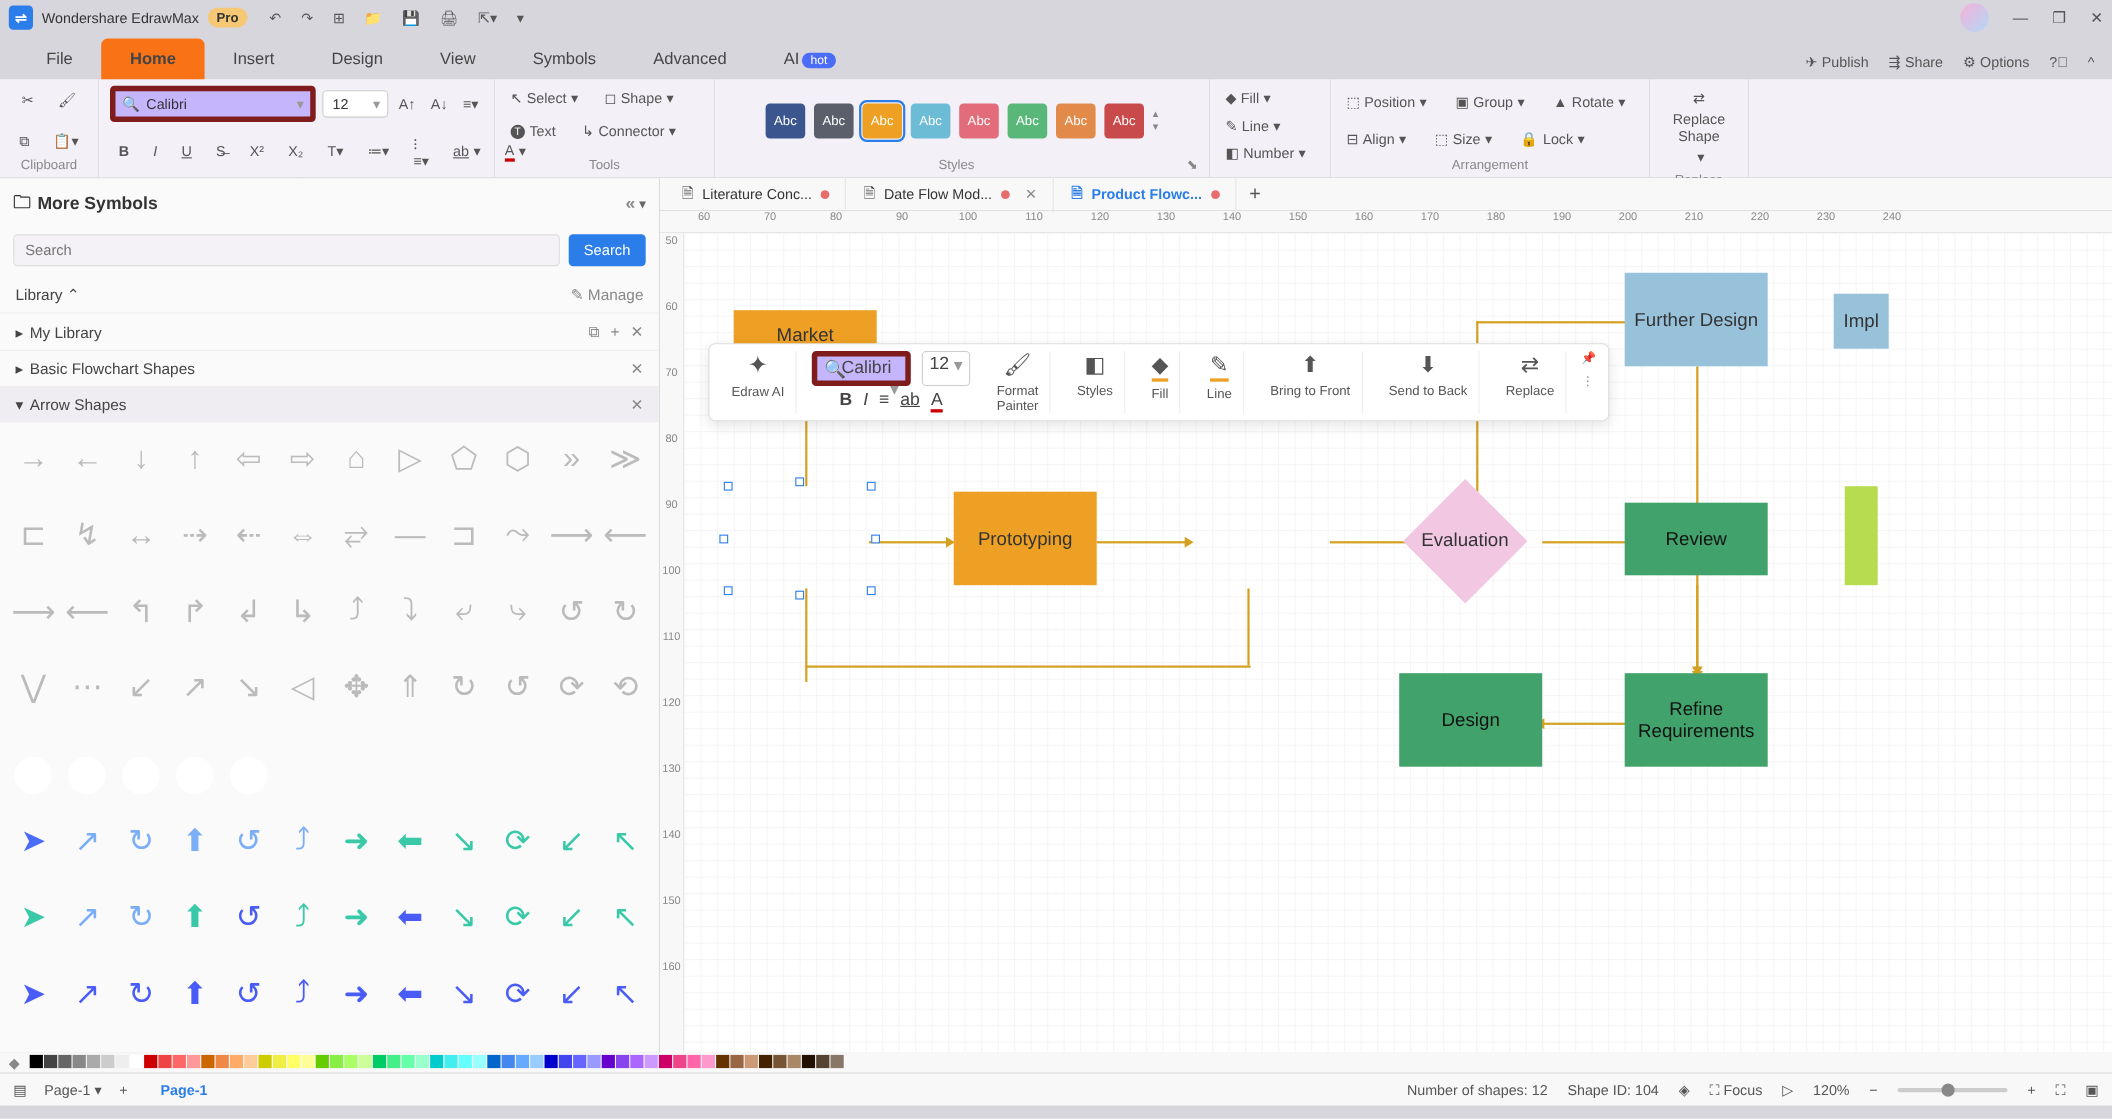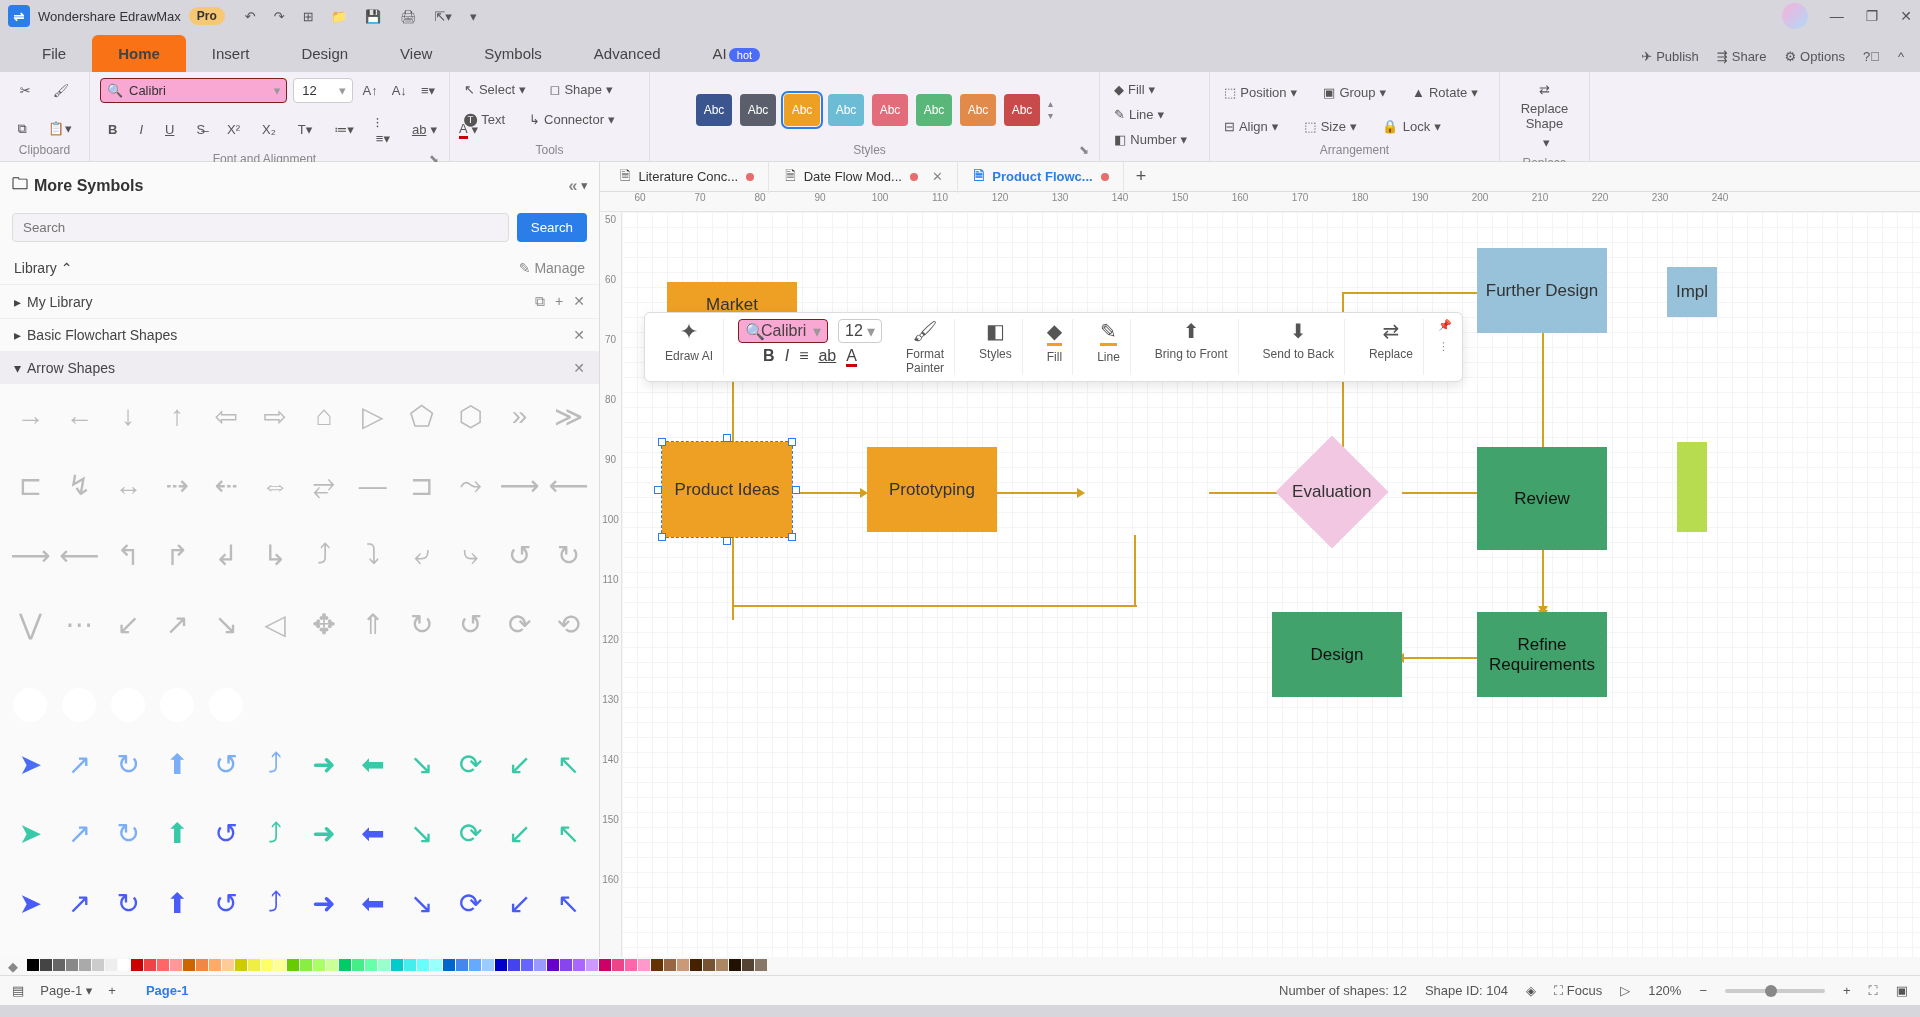--- a/index.html
+++ b/index.html
@@ -15,21 +15,21 @@
 .menu-item{padding:10px 26px;font-size:15px;color:#444;cursor:pointer;}
 .menu-item.active{background:#f97316;border-radius:6px 6px 0 0;font-weight:700;}
 .menu-right{margin-left:auto;display:flex;gap:18px;align-items:center;color:#555;padding-bottom:8px;}
 .menu-right span{display:flex;align-items:center;gap:4px;}
 .hot-badge{background:#4a6cf7;color:#fff;padding:1px 8px;border-radius:10px;font-size:11px;margin-left:2px;}
 .ribbon{height:90px;background:#f3f0f7;display:flex;border-bottom:1px solid #ddd;}
 .ribbon-group{border-right:1px solid #e0dde4;padding:6px 10px 2px 10px;display:flex;flex-direction:column;}
 .ribbon-group-body{flex:1;display:flex;gap:8px;align-items:center;}
 .ribbon-group-label{font-size:12px;color:#888;text-align:center;padding:2px 0;}
 .rb-btn{padding:4px;color:#555;display:flex;align-items:center;gap:4px;cursor:pointer;}
-.font-select{background:#f9a8d4;border:1px solid #7f1d1d;border-radius:4px;padding:4px 28px 4px 28px;position:relative;width:190px;}
+.font-select{background:#c4b5fd;border:5px solid #7f1d1d;border-radius:4px;padding:4px 28px 4px 28px;position:relative;width:190px;}
 .font-select::before{content:"🔍";position:absolute;left:6px;color:#999;}
 .font-select::after{content:"▾";position:absolute;right:6px;color:#999;}
 .size-select{background:#fff;border:1px solid #ccc;border-radius:4px;padding:4px 20px 4px 8px;position:relative;width:60px;}
 .size-select::after{content:"▾";position:absolute;right:6px;color:#999;}
 .swatch{width:36px;height:32px;border-radius:4px;display:flex;align-items:center;justify-content:center;font-size:12px;color:#fff;}
 .swatch.sel{outline:2px solid #2b7de9;outline-offset:1px;}
 .main{display:flex;height:calc(1017px - 32px - 40px - 90px - 30px - 30px);}
 .side-panel{width:600px;background:#fafafa;border-right:1px solid #ddd;display:flex;flex-direction:column;}
 .side-header{padding:10px 12px;font-weight:600;font-size:16px;display:flex;align-items:center;gap:6px;}
 .side-header::after{content:"▾";font-size:11px;color:#666;margin-left:-2px;}
@@ -409,34 +409,33 @@
       <div class="conn arrow-r" style="left:720px;top:80px;width:140px;height:2px"></div>
       <div class="conn arrow-d" style="left:920px;top:121px;width:2px;height:275px"></div>
       <div class="conn arrow-l" style="left:780px;top:445px;width:80px;height:2px"></div>
       <div class="conn" style="left:110px;top:115px;width:2px;height:115px"></div>
       <div class="conn" style="left:110px;top:323px;width:2px;height:85px"></div>
       <div class="conn" style="left:512px;top:323px;width:2px;height:70px"></div>
       <div class="conn" style="left:110px;top:393px;width:405px;height:2px"></div>
       <div class="conn arrow-d" style="left:920px;top:320px;width:2px;height:80px"></div>
 
       <div class="node orange" style="left:45px;top:70px;width:130px;height:45px;overflow:hidden">Market</div>
-      <div class="node orange sel-node" style="left:40px;top:230px;width:130px;height:95px">Product Ideas</div>
       <div class="handle" style="left:36px;top:226px"></div>
         <div class="handle" style="left:166px;top:226px"></div>
       <div class="handle" style="left:36px;top:321px"></div>
         <div class="handle" style="left:166px;top:321px"></div>
       <div class="handle" style="left:101px;top:222px"></div>
         <div class="handle" style="left:101px;top:325px"></div>
       <div class="handle" style="left:32px;top:274px"></div>
         <div class="handle" style="left:170px;top:274px"></div>
       <div class="node orange" style="left:245px;top:235px;width:130px;height:85px">Prototyping</div>
       <div class="node diamond" style="left:670px;top:240px;width:80px;height:80px">
           <span>Evaluation</span>
         </div>
-      <div class="node green" style="left:855px;top:235px;width:130px;height:103px">Review</div>
+      <div class="node green" style="left:855px;top:245px;width:130px;height:66px">Review</div>
       <div class="node green" style="left:650px;top:400px;width:130px;height:85px">Design</div>
       <div class="node blue" style="left:855px;top:36px;width:130px;height:85px">Further Design</div>
       <div class="node green" style="left:855px;top:400px;width:130px;height:85px;white-space:pre">Refine
 Requirements</div>
       <div class="node blue" style="left:1045px;top:55px;width:50px;height:50px">Impl</div>
       <div class="node lime" style="left:1055px;top:230px;width:30px;height:90px"></div>
 
       <div class="float-toolbar" style="left:22px;top:100px">
         <div class="ft-col">
           <span style="font-size:22px">✦</span>

